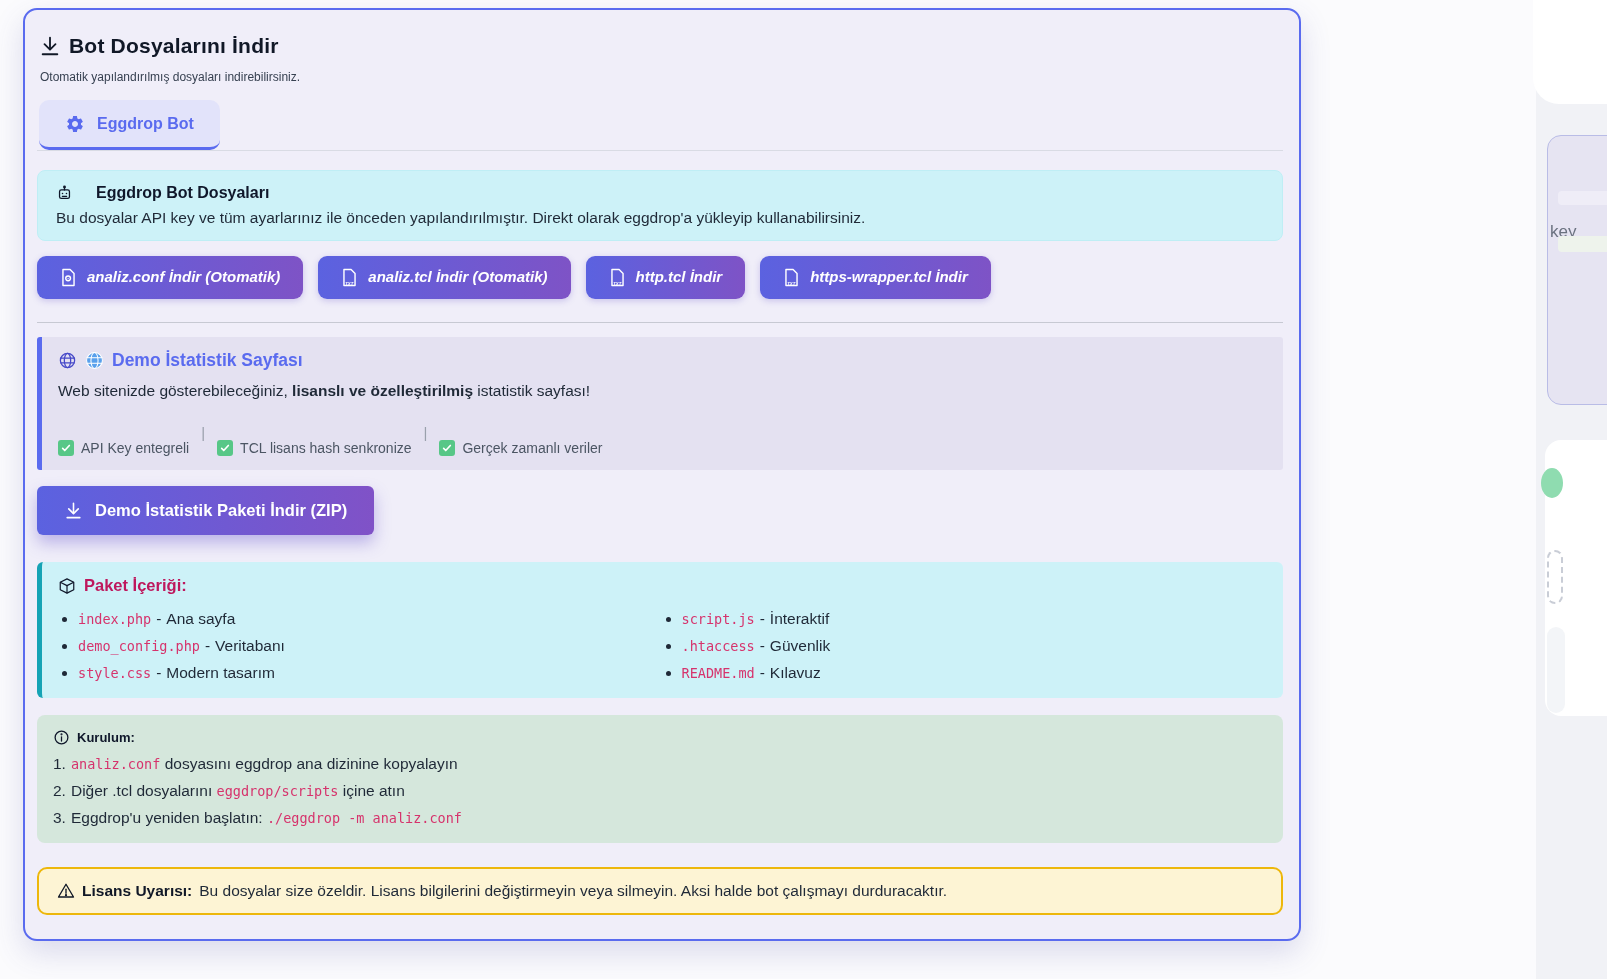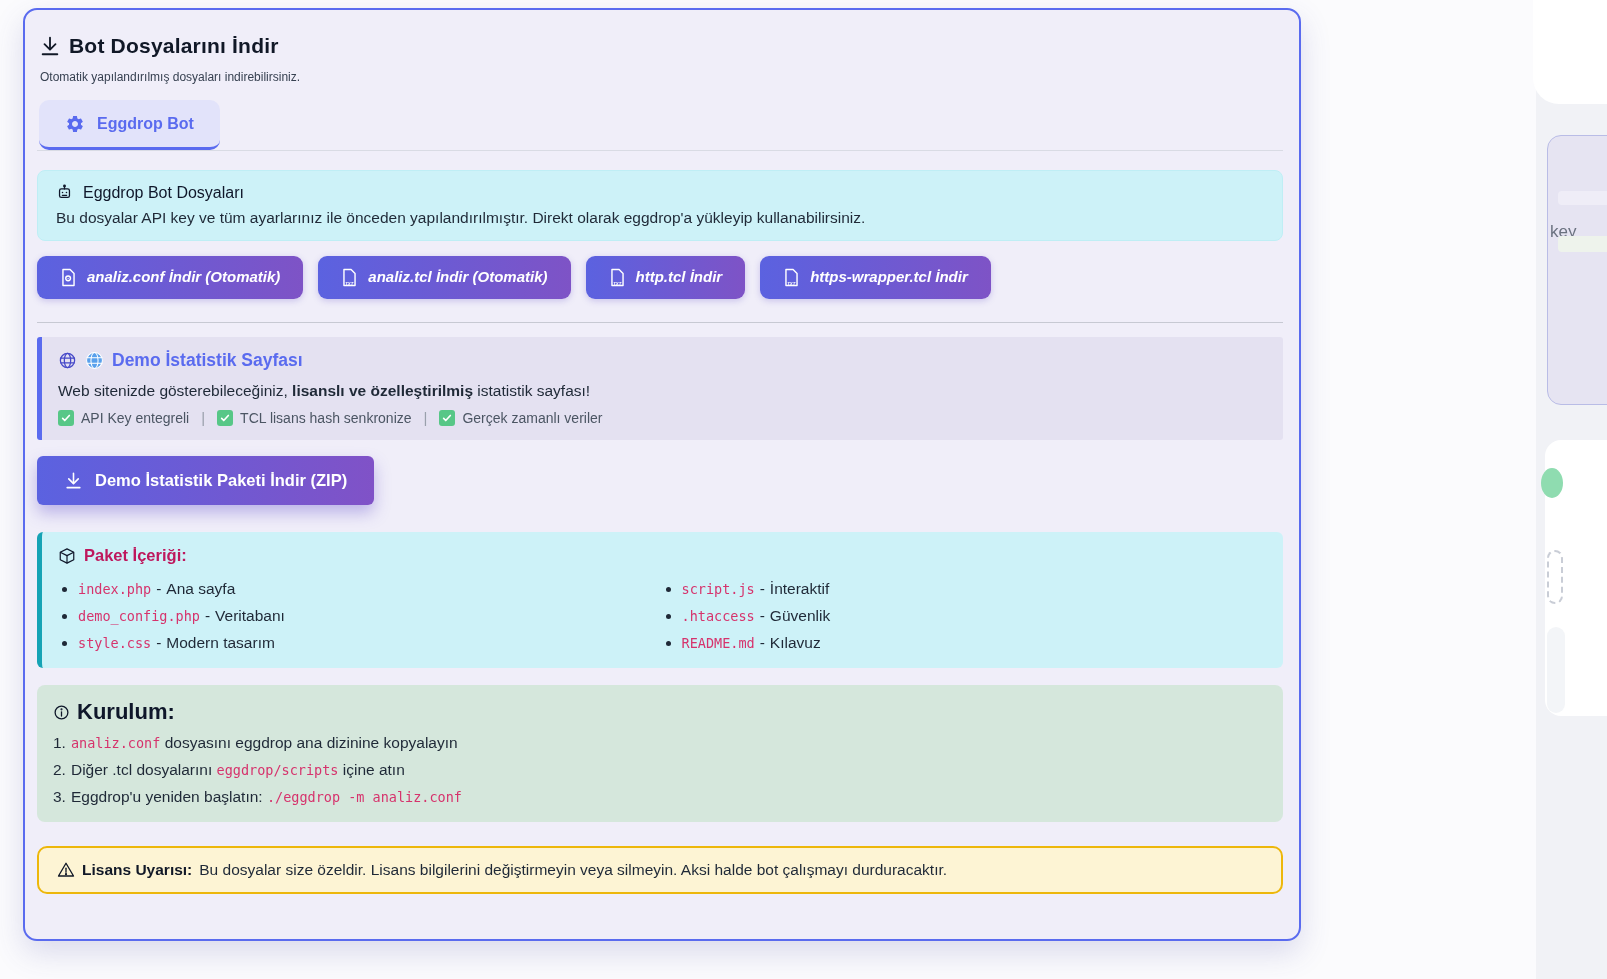--- a/index.html
+++ b/index.html
@@ -30,56 +30,56 @@
   .title-row { display:flex; align-items:center; gap:8px; margin:8px 0 0 2px; }
   .title-row h1 { font-size:21px; font-weight:bold; color:#111827; letter-spacing:.2px; }
   .subtitle { margin:12px 0 0 3px; font-size:12px; color:#374151; }
 
   .tab-row { margin-top:16px; border-bottom:1px solid #d9dbe4; padding:0 2px; }
   .tab { display:inline-flex; align-items:center; gap:12px; padding:14px 26px 13px 26px;
     background:#e2e3fa; border-radius:10px; border-bottom:3px solid #5a6bef;
     color:#5a6bef; font-size:16px; font-weight:bold; cursor:pointer; }
 
   .info-box { margin-top:19px; background:#cdf2f8; border:1px solid #bfeef5; border-radius:8px; padding:13px 18px; }
-  .info-box .box-title { display:flex; align-items:flex-start; gap:10px; font-size:16px; font-weight:normal; color:#0f172a; }
+  .info-box .box-title { display:flex; align-items:flex-end; gap:23px; font-size:16px; font-weight:bold; color:#0f172a; }
   .info-box .box-desc { margin-top:7px; font-size:15.5px; color:#1f2937; }
 
   .btn-row { display:flex; gap:15px; margin-top:15px; }
   .dl-btn { display:inline-flex; align-items:flex-start; gap:10px; padding:12px 23px;
     background:linear-gradient(90deg,#5b62e0,#7e53c6); color:#fff; font-size:15px; font-weight:bold;
     font-family:"Liberation Sans", sans-serif;
     border:none; border-radius:9px; cursor:pointer; box-shadow:0 2px 6px rgba(90,70,200,.25);font-style:italic; }
 
   .divider { margin:23px 0 14px 0; border:none; border-top:1px solid #c7c9d3; }
 
   .demo-box { background:#e4e1f1; border-left:5px solid #5a6bef; border-radius:3px; padding:13px 18px 14px 16px; }
   .demo-title { display:flex; align-items:center; gap:8px; font-size:17.5px; font-weight:bold; color:#5a6bef; }
   .demo-desc { margin-top:11px; font-size:15.5px; color:#1f2937; }
   .demo-features { margin-top:9px; display:flex; align-items:center; font-size:14px; color:#4b5563; }
-  .feature { display:inline-flex; align-items:center; gap:7px; }
+  .feature { display:inline-flex; align-items:center; gap:7px;margin-top:31px; }
   .check-box { width:16px; height:16px; background:#57c787; border-radius:3px;
     display:inline-flex; align-items:center; justify-content:center; }
   .feat-sep { margin:0 12px; color:#9aa0ac; font-size:15px; }
 
   .zip-btn { margin:16px 0 0 0; display:inline-flex; align-items:center; gap:12px; padding:15px 27px;
     background:linear-gradient(90deg,#5b62e0,#8052c7); color:#fff; font-size:16.5px; font-weight:bold;
     font-family:"Liberation Sans", sans-serif;
     border:none; border-radius:6px; cursor:pointer; box-shadow:0 8px 16px rgba(90,70,200,.35); }
 
   .pkg-box { margin-top:27px; background:#cdf2f8; border-left:5px solid #16a3b5; border-radius:6px; padding:14px 18px 16px 16px; }
   .pkg-title { display:flex; align-items:center; gap:8px; font-size:16.5px; font-weight:bold; color:#be185d; }
   .pkg-columns { display:flex; margin-top:6px;justify-content:center; }
   .pkg-col { flex:1; }
   .pkg-col ul { list-style:disc; padding-left:20px; }
   .pkg-col li { margin-top:9px; font-size:15.5px; color:#1f2937; }
   code, .code { font-family:"DejaVu Sans Mono", monospace; font-size:13.5px; color:#d6336c; }
   .pkg-sep { margin:0 5px; }
 
   .install-box { margin-top:17px; background:#d5e7dc; border-radius:8px; padding:14px 18px 16px 16px; }
-  .install-title { display:flex; align-items:center; gap:7px; font-size:22px; font-weight:bold; color:#0f172a; }
+  .install-title { display:flex; align-items:center; gap:7px; font-size:13px; font-weight:bold; color:#0f172a; }
   .install-step { margin-top:9px; font-size:15.5px; color:#1f2937; }
   .step-num { margin-right:5px; }
 
   .warn-box { margin-top:24px; background:#fdf4d4; border:2px solid #edb70b; border-radius:10px;
     padding:13px 18px; display:flex; align-items:center; gap:7px; font-size:15.5px; color:#1f2937; }
   .warn-title { font-weight:bold; color:#111827; }
 
   .icon { display:inline-flex; align-items:center; justify-content:center; }
 </style>
 </head>

